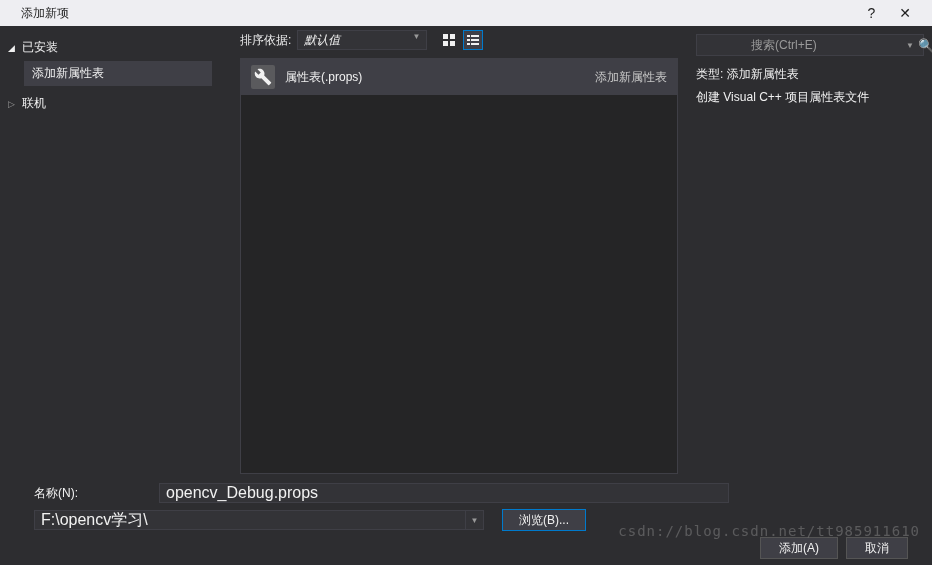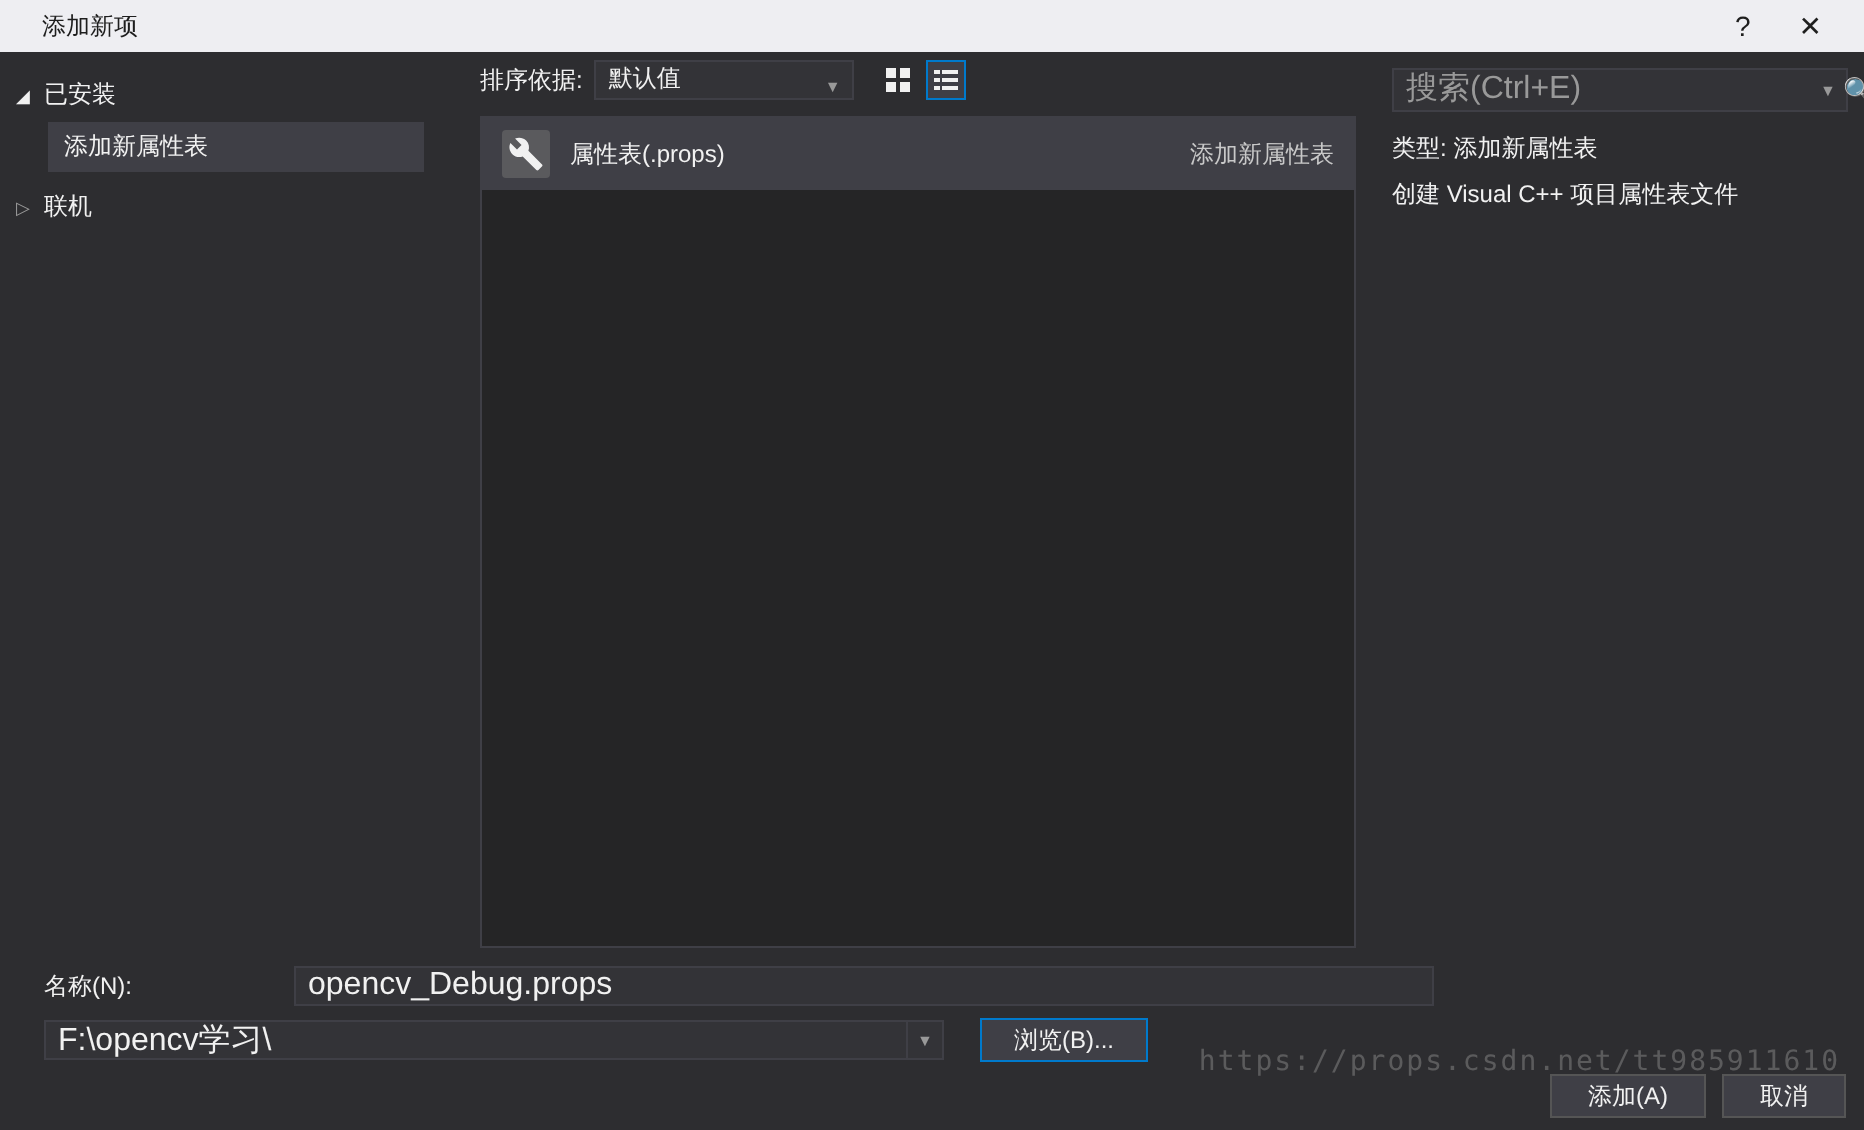--- a/index.html
+++ b/index.html
@@ -38,21 +38,21 @@
       flex: 1; padding: 4px 10px;
       display: flex; flex-direction: column;
     }
     .sort-row {
       display: flex; align-items: center; gap: 6px; margin-bottom: 8px;
     }
     .sort-label { color: #f1f1f1; }
     .sort-select {
       background: #333337; color: #f1f1f1; border: 1px solid #3f3f46;
       padding: 1px 6px; width: 130px; height: 20px;
-      display: flex; align-items: flex-end; justify-content: space-between;
+      display: flex; align-items: flex-start; justify-content: space-between; font-style: italic;
     }
     .sort-dd { font-size: 8px; color: #999; }
     .view-btns { display: flex; gap: 4px; margin-left: 6px; }
     .view-btn {
       width: 20px; height: 20px; display: flex;
       align-items: center; justify-content: center;
       color: #f1f1f1; cursor: pointer;
     }
     .view-btn.active { border: 1px solid #007acc; background: #3f3f46; }
     .item-list { background: #252526; flex: 1; border: 1px solid #3f3f46; }
@@ -70,30 +70,31 @@
     .rightpanel {
       width: 244px; padding: 8px; display: flex; flex-direction: column;
     }
     .search-box {
       background: #333337; border: 1px solid #3f3f46;
       height: 22px; display: flex; align-items: center;
       padding: 0 6px; margin-bottom: 10px;
     }
     .search-box input {
       background: transparent; border: none; outline: none;
-      color: #f1f1f1; flex: 1; font-size: 16px;
+      color: #f1f1f1; flex: 1; font-size: 12px;
       font-family: inherit;
+      margin-left: 48px;
     }
     .search-box input::placeholder { color: #999; }
     .search-mag { color: #f1f1f1; font-size: 13px; }
     .search-dd { font-size: 8px; color: #999; margin-right: 4px; }
     .info-line { margin-bottom: 6px; }
     .bottom {
-      position: absolute; bottom: 0; left: 4px; right: 0;
-      padding: 8px 7px 6px 18px;
+      position: absolute; bottom: 0; left: 16px; right: 0;
+      padding: 8px 22px 6px 18px;
     }
     .form-row {
       display: flex; align-items: center; margin-bottom: 6px;
     }
     .form-label { width: 125px; color: #f1f1f1; }
     .form-input {
       background: #333337; border: 1px solid #3f3f46;
       color: #f1f1f1; padding: 2px 6px; height: 20px;
       font-family: inherit; font-size: 16px;
     }
@@ -218,13 +219,13 @@
     <input class="form-input loc-input" value="F:\opencv学习\" style="">
     <div class="loc-dd">▼</div>
     <button class="browse-btn">浏览(B)...</button>
   </div>
   <div class="action-row">
     <button class="action-btn">添加(A)</button>
     <button class="action-btn">取消</button>
   </div>
 </div>
 
-<div class="watermark">https://props.csdn.net/tt985911610</div>
+<div class="watermark">csdn://blog.csdn.net/tt985911610</div>
 
 </body></html>

